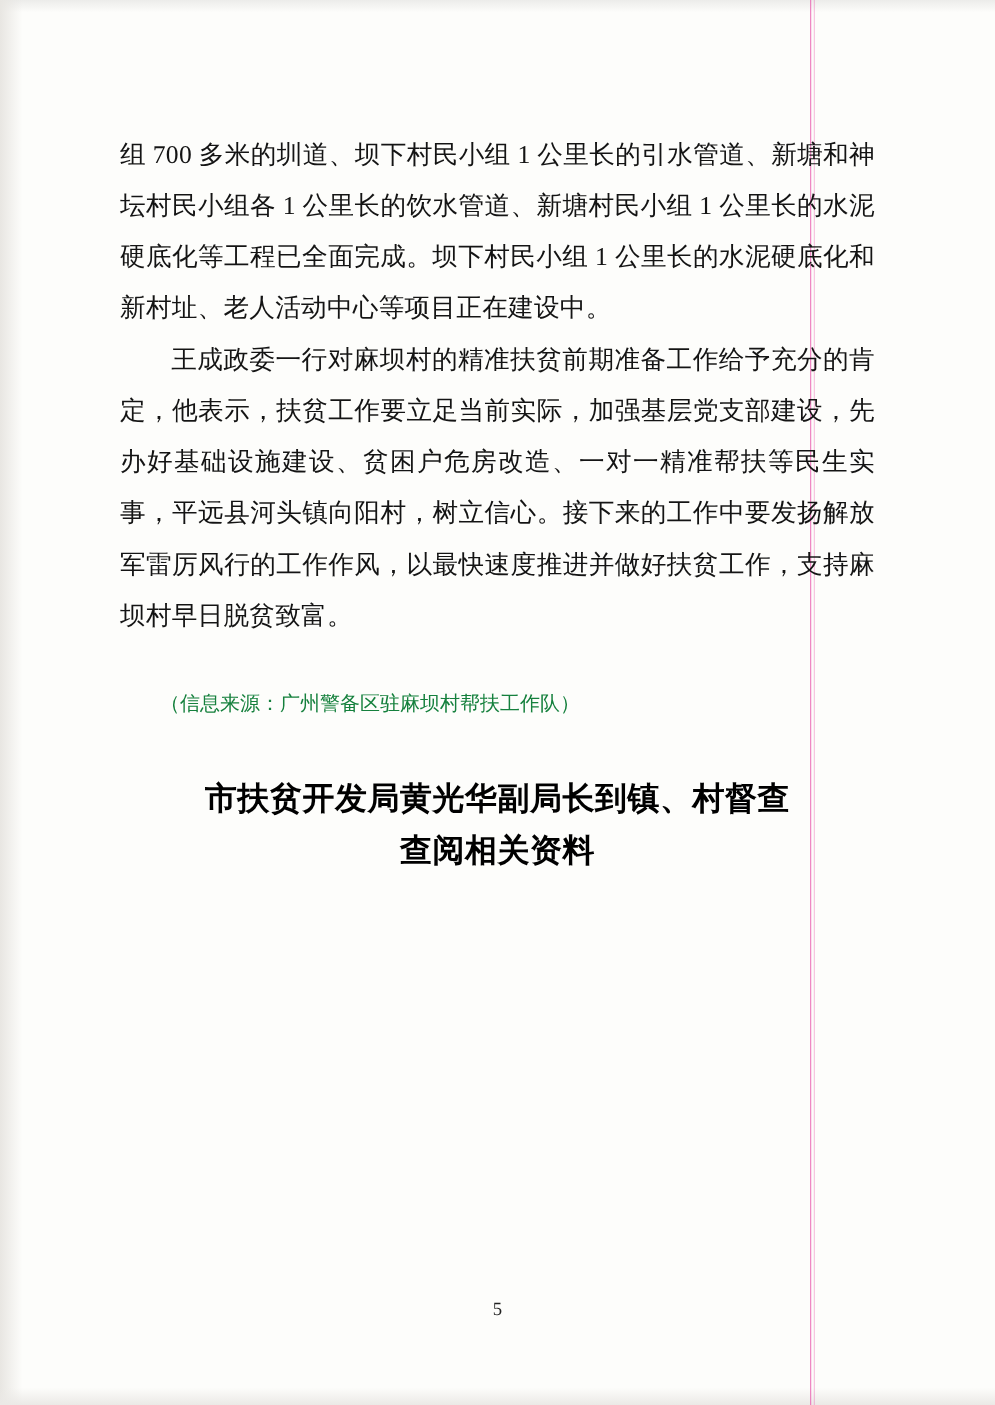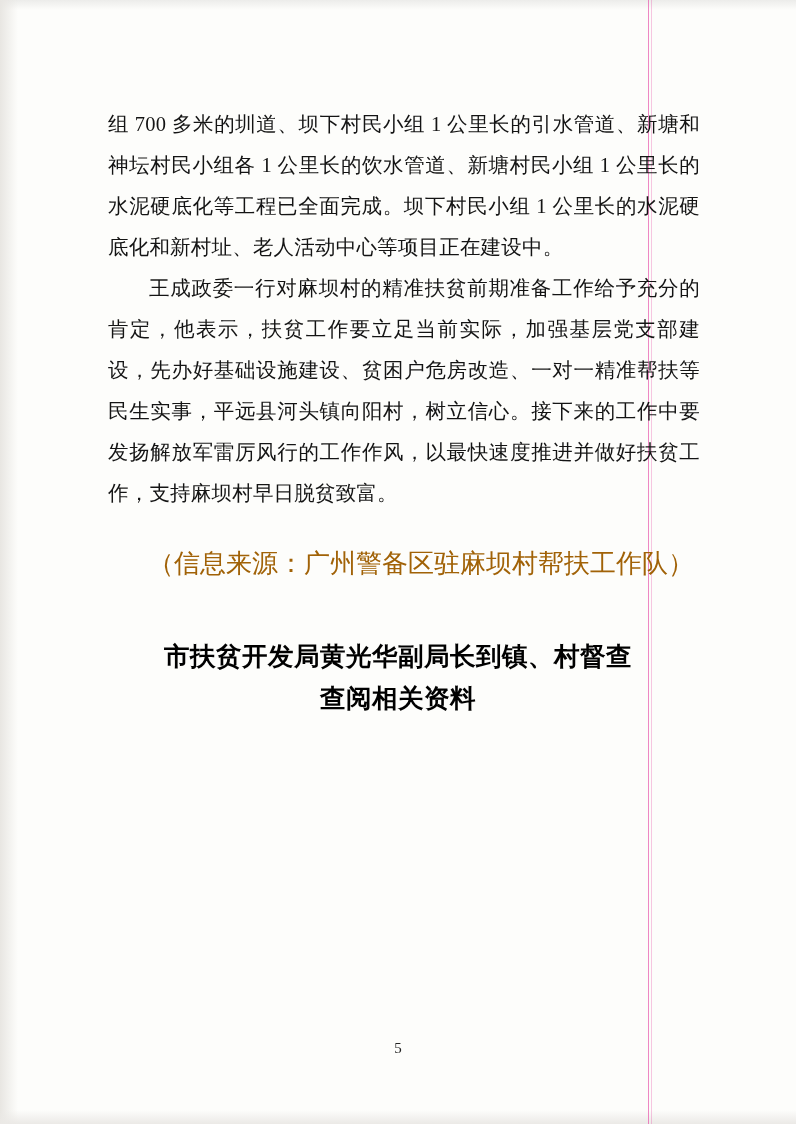--- a/index.html
+++ b/index.html
@@ -56,42 +56,42 @@
   .scan-line.b { left: 651px; opacity: 0.35; }
 
   .content {
     position: absolute;
     left: 96px;
     top: 104px;
     width: 604px;
   }
 
   p.body-text {
-    margin: 0 0 0 12px;
+    margin: 0 0 0 0;
     font-size: 20.5px;
     line-height: 41px;
     text-align: justify;
     text-justify: inter-ideograph;
     letter-spacing: 0.2px;
     color: #141414;
   }
   p.indent {
     text-indent: 2em;
   }
 
   .source-line {
     margin-top: 30px;
-    font-size: 26px;
+    font-size: 16px;
     line-height: 40px;
     text-indent: 2em;
-    color: #a16207;
+    color: #15803d;
   }
 
   h2.section-title {
-    margin: 52px 0 0 0;
+    margin: 34px 0 0 0;
     font-size: 25.5px;
     line-height: 42px;
     text-align: center;
     font-weight: bold;
     font-family: "Liberation Serif", "DejaVu Serif", serif;
     color: #000000;
     letter-spacing: 0.5px;
   }
   h2.section-title .l2 {
     display: block;

